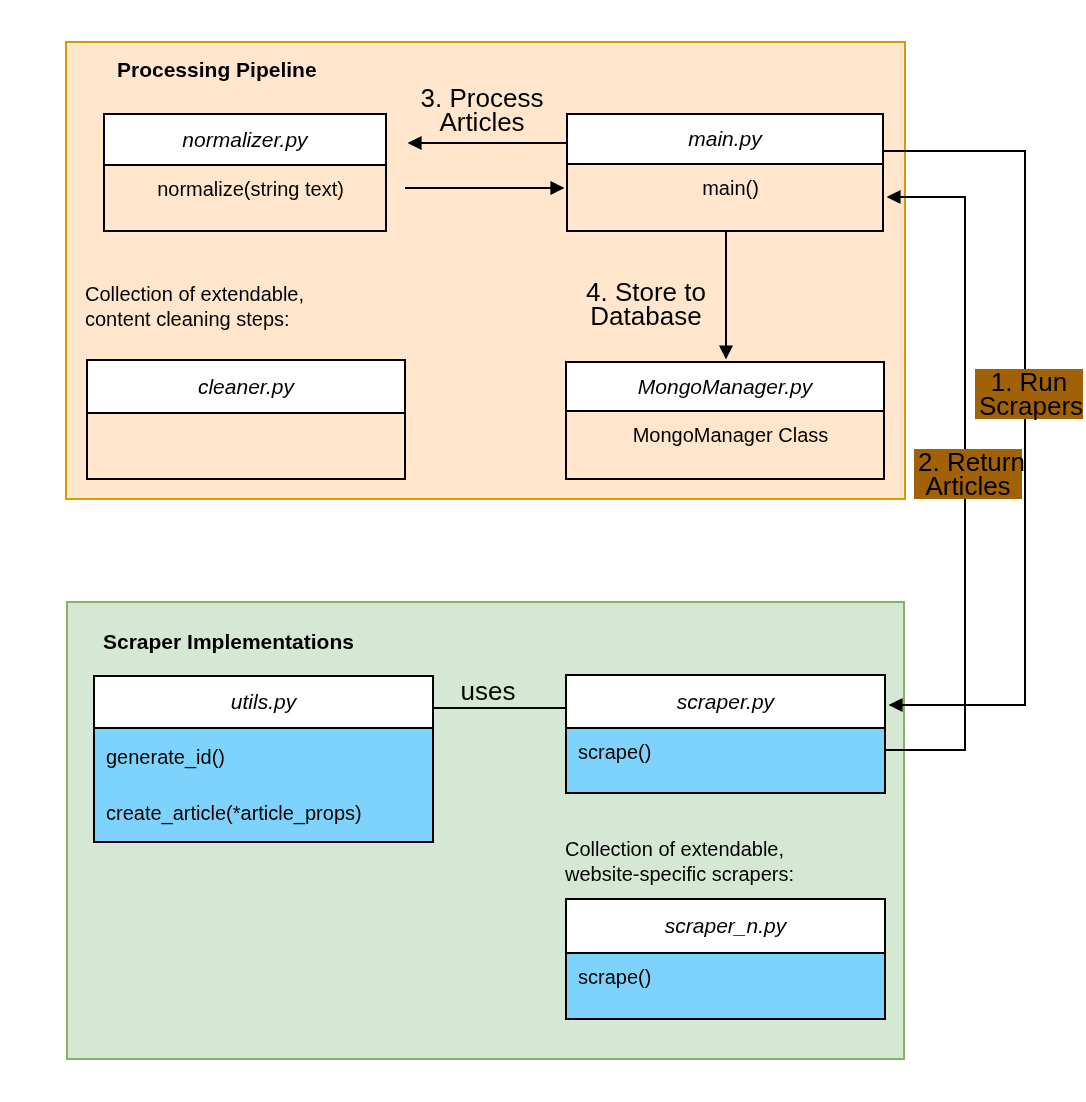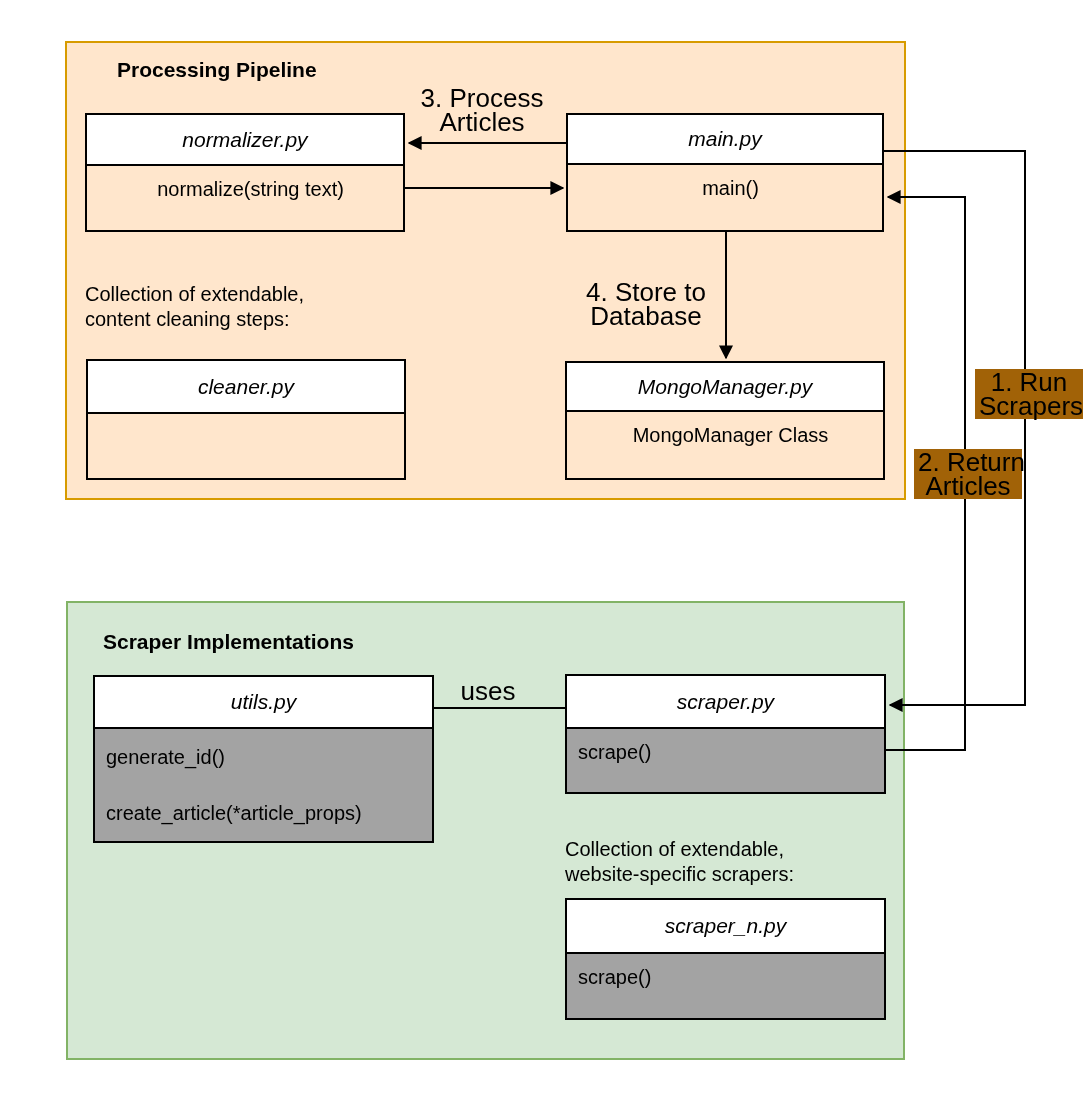--- a/index.html
+++ b/index.html
@@ -61,21 +61,21 @@
     font-style: italic;
     font-size: 21px;
     flex: 0 0 auto;
   }
   .box-body {
     flex: 1 1 auto;
     display: flex;
     flex-direction: column;
   }
   .box-body.orange-fill { background: #FFE6CC; align-items: center; }
-  .box-body.green-fill { background: #a3a3a3; }
+  .box-body.green-fill { background: #7dd3fc; }
   .box-row {
     font-size: 20px;
     padding-left: 11px;
     line-height: 22px;
   }
   .box-row.single { padding-top: 12px; }
   .box-row.flexrow {
     flex: 1 1 0;
     display: flex;
     align-items: center;
@@ -126,21 +126,21 @@
 
     <path d="M 702 232 V 358" fill="none" stroke="#000000" stroke-width="2" marker-end="url(#arrow)"></path>
 
     <path d="M 860 151 H 1001 V 705 H 866" fill="none" stroke="#000000" stroke-width="2" marker-end="url(#arrow)"></path>
 
     <path d="M 862 750 H 941 V 197 H 864" fill="none" stroke="#000000" stroke-width="2" marker-end="url(#arrow)"></path>
 
     <path d="M 410 708 H 541" fill="none" stroke="#000000" stroke-width="2"></path>
   </svg>
 
-  <div class="class-box" style="left:61px; top:113px; width:320px; height:119px;">
+  <div class="class-box" style="left:79px; top:113px; width:284px; height:119px;">
     <div class="box-header" style="height:49px;">normalizer.py</div>
     <div class="box-body orange-fill">
       <div class="box-row single">normalize(string text)</div>
     </div>
   </div>
 
   <div class="class-box" style="left:542px; top:113px; width:318px; height:119px;">
     <div class="box-header" style="height:48px;">main.py</div>
     <div class="box-body orange-fill">
       <div class="box-row single">main()</div>

